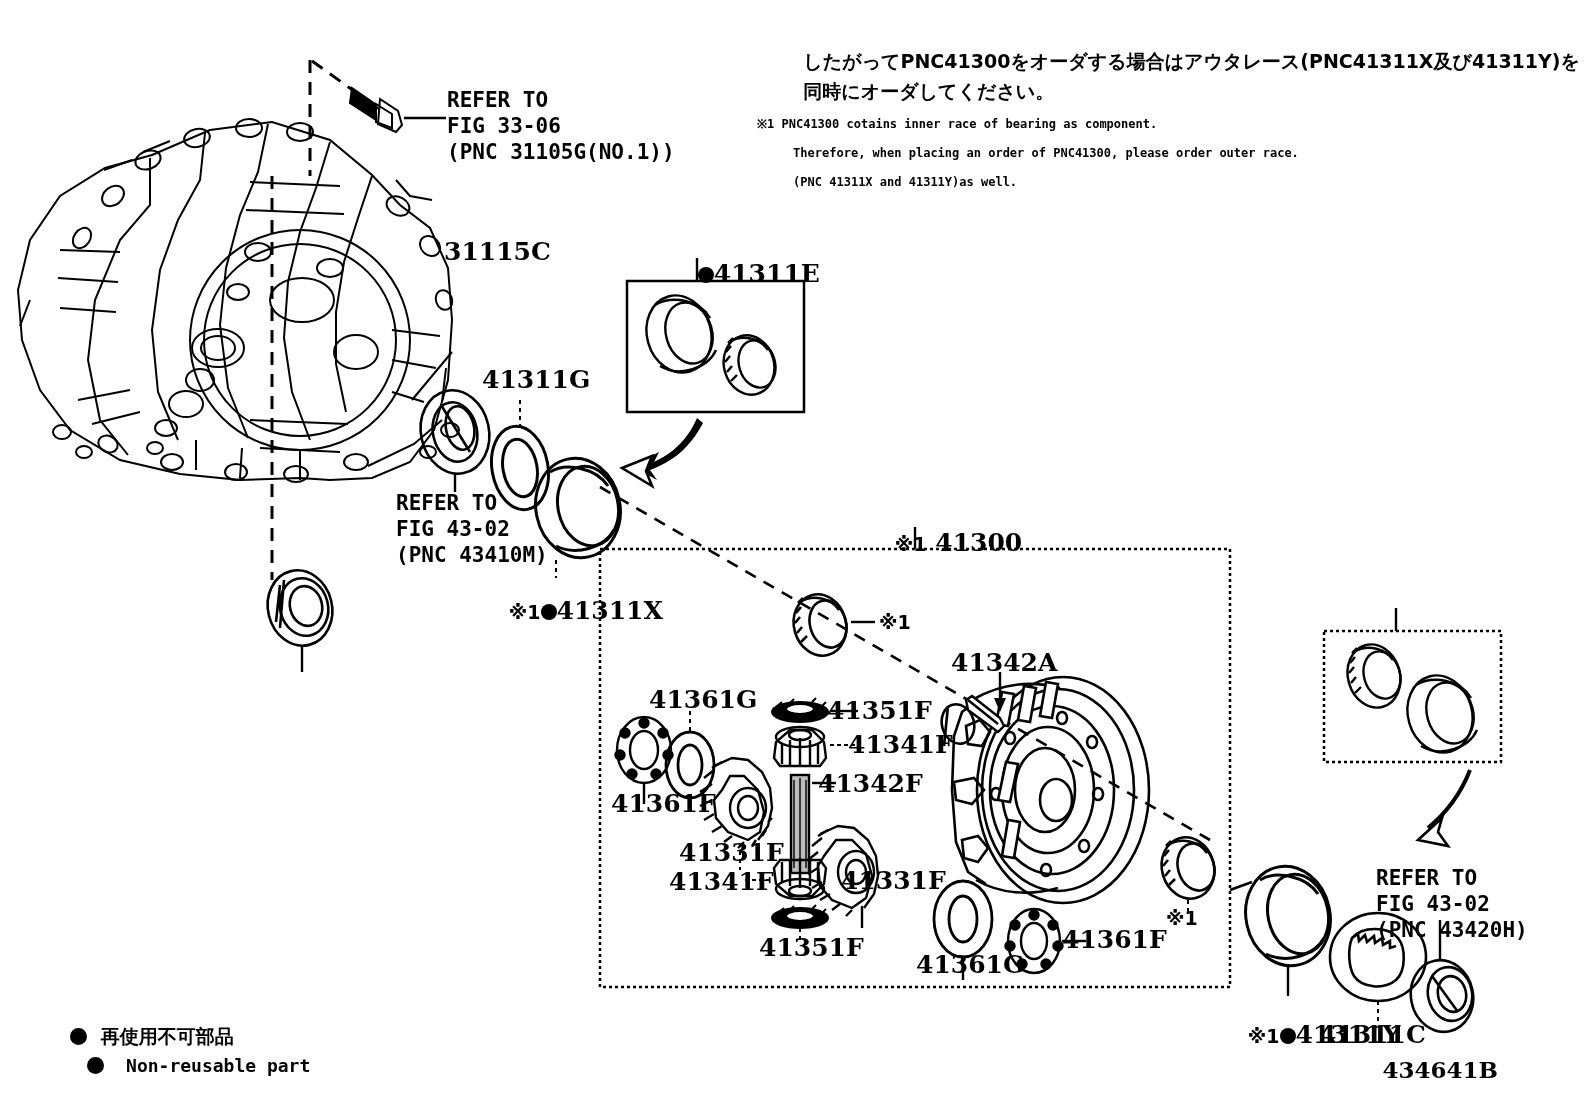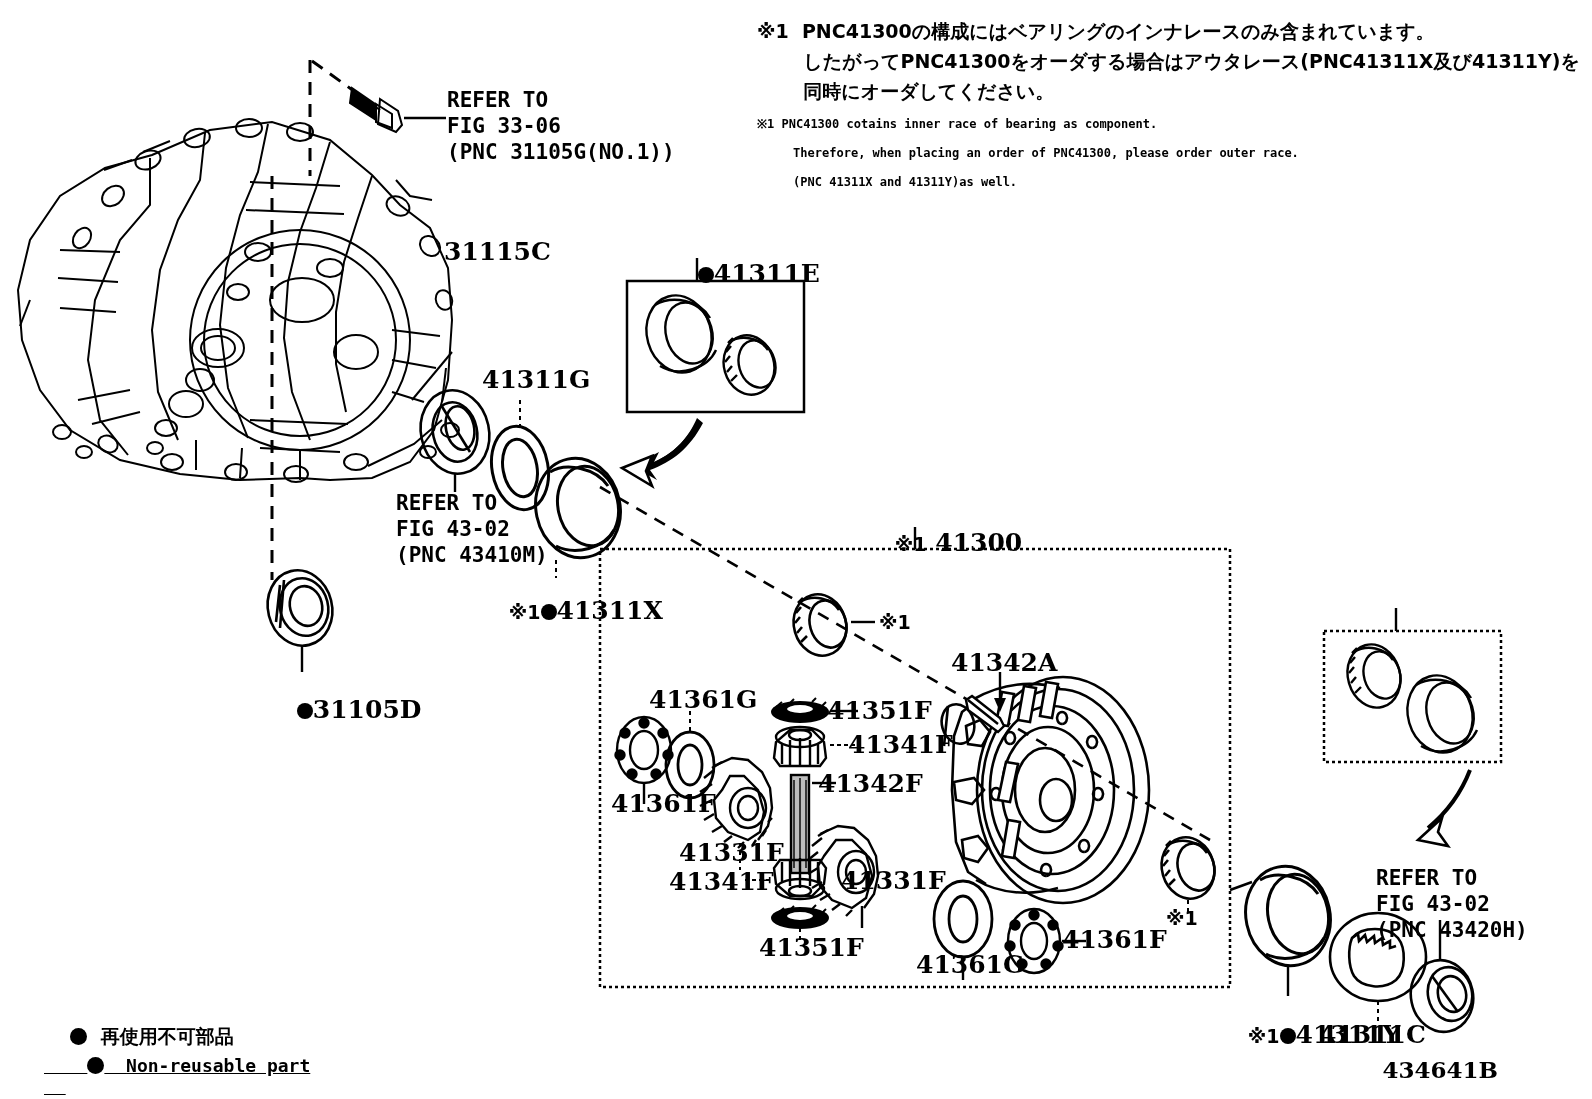--- a/index.html
+++ b/index.html
@@ -5,21 +5,21 @@
   html,body{margin:0;padding:0;background:#fff;}
   body{width:1592px;height:1099px;position:relative;overflow:hidden;
        font-family:"DejaVu Sans Mono","Liberation Mono",monospace;color:#000;}
   #stage{position:absolute;left:0;top:0;width:1592px;height:1099px;}
   .lbl{position:absolute;white-space:pre;font-weight:bold;letter-spacing:0px;}
   .pn{font-family:"DejaVu Serif","Liberation Serif",serif;font-weight:bold;font-size:25px;line-height:26px;}
   .refer{font-family:"DejaVu Sans Mono","Liberation Mono",monospace;font-weight:bold;font-size:21px;line-height:28px;}
   .note-jp{font-family:"DejaVu Sans","Liberation Sans",sans-serif;font-weight:bold;font-size:19px;line-height:30px;white-space:pre;}
   .note-en{font-family:"DejaVu Sans Mono","Liberation Mono",monospace;font-weight:bold;font-size:12px;line-height:29px;white-space:pre;}
   .legend{font-family:"DejaVu Sans","Liberation Sans",sans-serif;font-weight:bold;font-size:19px;white-space:pre;}
-  .legend-en{font-family:"DejaVu Sans Mono","Liberation Mono",monospace;font-weight:bold;font-size:18px;white-space:pre;text-decoration:underline;}
+  .legend-en{font-family:"DejaVu Sans Mono","Liberation Mono",monospace;font-weight:bold;font-size:18px;white-space:pre;}
   .figid{font-family:"DejaVu Serif","Liberation Serif",serif;font-weight:bold;font-size:23px;}
   svg{position:absolute;left:0;top:0;}
   .ln{stroke:#000;fill:none;}
 </style>
 </head>
 <body>
 
 <div id="stage">
 
   <svg width="1592" height="1099" viewBox="0 0 1592 1099">
@@ -351,44 +351,40 @@
       <ellipse cx="1442" cy="996" rx="31" ry="36" transform="rotate(-12 1442 996)"></ellipse>
       <ellipse cx="1450" cy="994" rx="22" ry="27" transform="rotate(-12 1450 994)"></ellipse>
       <ellipse cx="1452" cy="994" rx="14" ry="18" transform="rotate(-12 1452 994)"></ellipse>
       <path d="M1432,976 L1458,1012"></path>
     </g>
     <line class="ln" x1="1440" y1="960" x2="1440" y2="920" stroke-width="2.4"></line>
 
     <line class="ln" x1="455" y1="474" x2="455" y2="492" stroke-width="2.4"></line>
   </svg>
 
-  <div class="lbl note-jp" style="left:757px;top:16px;">※1  PNC41300の構成にはベアリングのインナレースのみ含まれています。</div>
   <div class="lbl note-jp" style="left:757px;top:46px;">       したがってPNC41300をオーダする場合はアウタレース(PNC41311X及び41311Y)を</div>
   <div class="lbl note-jp" style="left:757px;top:76px;">       同時にオーダしてください。</div>
   <div class="lbl note-en" style="left:757px;top:110px;">※1 PNC41300 cotains inner race of bearing as component.</div>
   <div class="lbl note-en" style="left:757px;top:139px;">     Therefore, when placing an order of PNC41300, please order outer race.</div>
   <div class="lbl note-en" style="left:757px;top:168px;">     (PNC 41311X and 41311Y)as well.</div>
 
   <div class="lbl refer" style="left:447px;top:86px;">REFER TO</div>
   <div class="lbl refer" style="left:447px;top:112px;">FIG 33-06</div>
   <div class="lbl refer" style="left:447px;top:138px;">(PNC 31105G(NO.1))</div>
 
   <div class="lbl refer" style="left:396px;top:489px;">REFER TO</div>
   <div class="lbl refer" style="left:396px;top:515px;">FIG 43-02</div>
   <div class="lbl refer" style="left:396px;top:541px;">(PNC 43410M)</div>
 
   <div class="lbl refer" style="left:1376px;top:864px;">REFER TO</div>
   <div class="lbl refer" style="left:1376px;top:890px;">FIG 43-02</div>
   <div class="lbl refer" style="left:1376px;top:916px;">(PNC 43420H)</div>
 
   <div class="lbl pn" style="left:444px;top:239px;">31115C</div>
 
-  <div class="lbl pn" style="left:262px;top:671px;">
-    <span style="display:inline-block;width:16px;height:16px;border-radius:50%;background:#000;vertical-align:-1px;"></span><span>31105D</span>
-  </div>
 
   <div class="lbl pn" style="left:663px;top:235px;">
     <span style="display:inline-block;width:16px;height:16px;border-radius:50%;background:#000;vertical-align:-1px;"></span><span>41311E</span>
   </div>
 
   <div class="lbl pn" style="left:482px;top:367px;">41311G</div>
 
   <div class="lbl pn" style="left:474px;top:572px;">
     <span style="font-family:'DejaVu Sans','Liberation Sans',sans-serif;font-size:19px;">※1</span><span style="display:inline-block;width:16px;height:16px;border-radius:50%;background:#000;vertical-align:-1px;"></span><span>41311X</span>
   </div>

